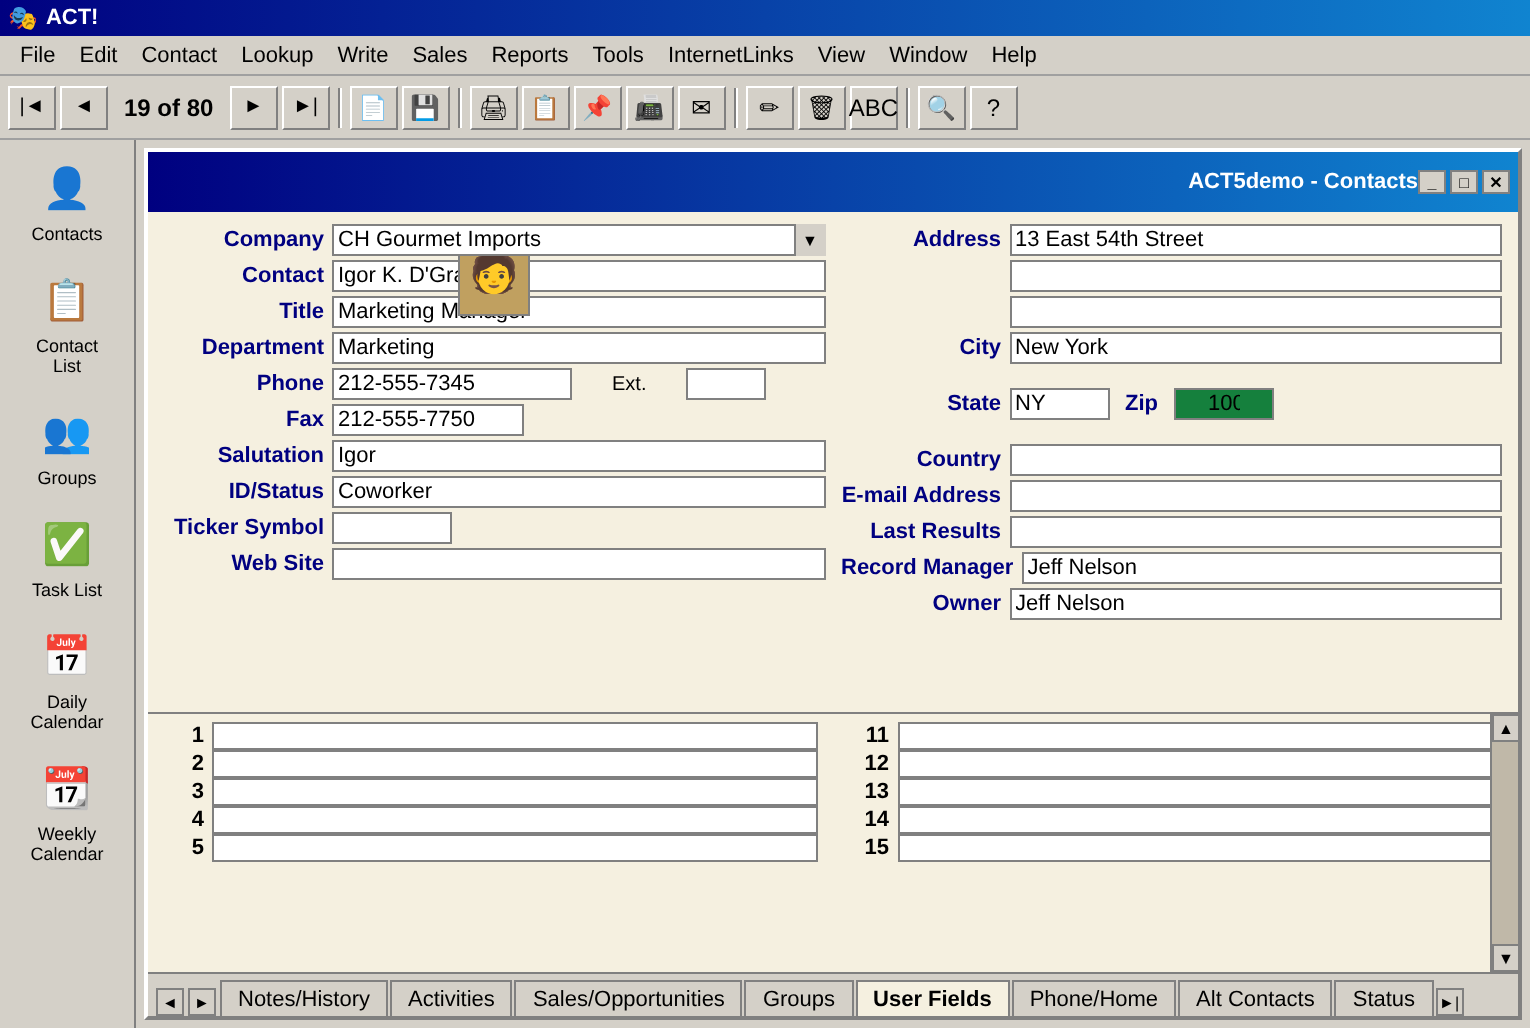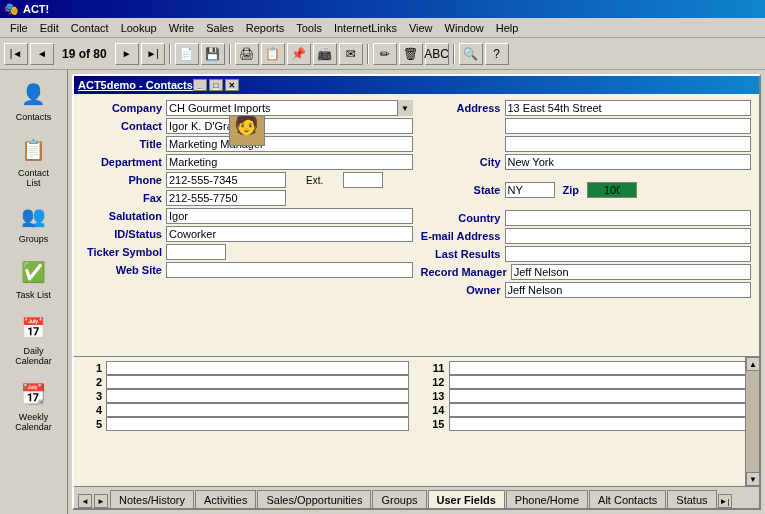--- a/index.html
+++ b/index.html
@@ -141,23 +141,22 @@
       background: #d4d0c8;
     }
     .window-titlebar {
       background: linear-gradient(to right, #000080, #1084d0);
       color: white;
       padding: 2px 4px;
       font-size: 11px;
       font-weight: bold;
       display: flex;
       align-items: center;
-      justify-content: flex-start;
-      height: 18px;
-      text-decoration: underline;
+      justify-content: flex-end;
+      height: 30px;
     }
     .window-controls {
       display: flex;
       gap: 2px;
     }
     .win-btn {
       width: 14px;
       height: 12px;
       background: #d4d0c8;
       border: 1px solid #808080;
@@ -544,21 +543,21 @@
               <span class="field-label">Phone</span>
               <div class="phone-row">
                 <input type="text" class="field-input" style="width: 120px; flex: 0 0 auto;" value="212-555-7345">
                 <span class="ext-label">Ext.</span>
                 <input type="text" class="ext-input" style="">
               </div>
             </div>
 
             <div class="field-row">
               <span class="field-label">Fax</span>
-              <input type="text" class="field-input" style="width: 120px; flex: 0 0 auto;" value="212-555-7750">
+              <input type="text" class="field-input" style="width: 96px; flex: 0 0 auto;" value="212-555-7750">
             </div>
 
             <div class="field-row">
               <span class="field-label">Salutation</span>
               <input type="text" class="field-input" value="Igor" style="">
             </div>
 
             <div class="field-row">
               <span class="field-label">ID/Status</span>
               <input type="text" class="field-input" value="Coworker" style="">

